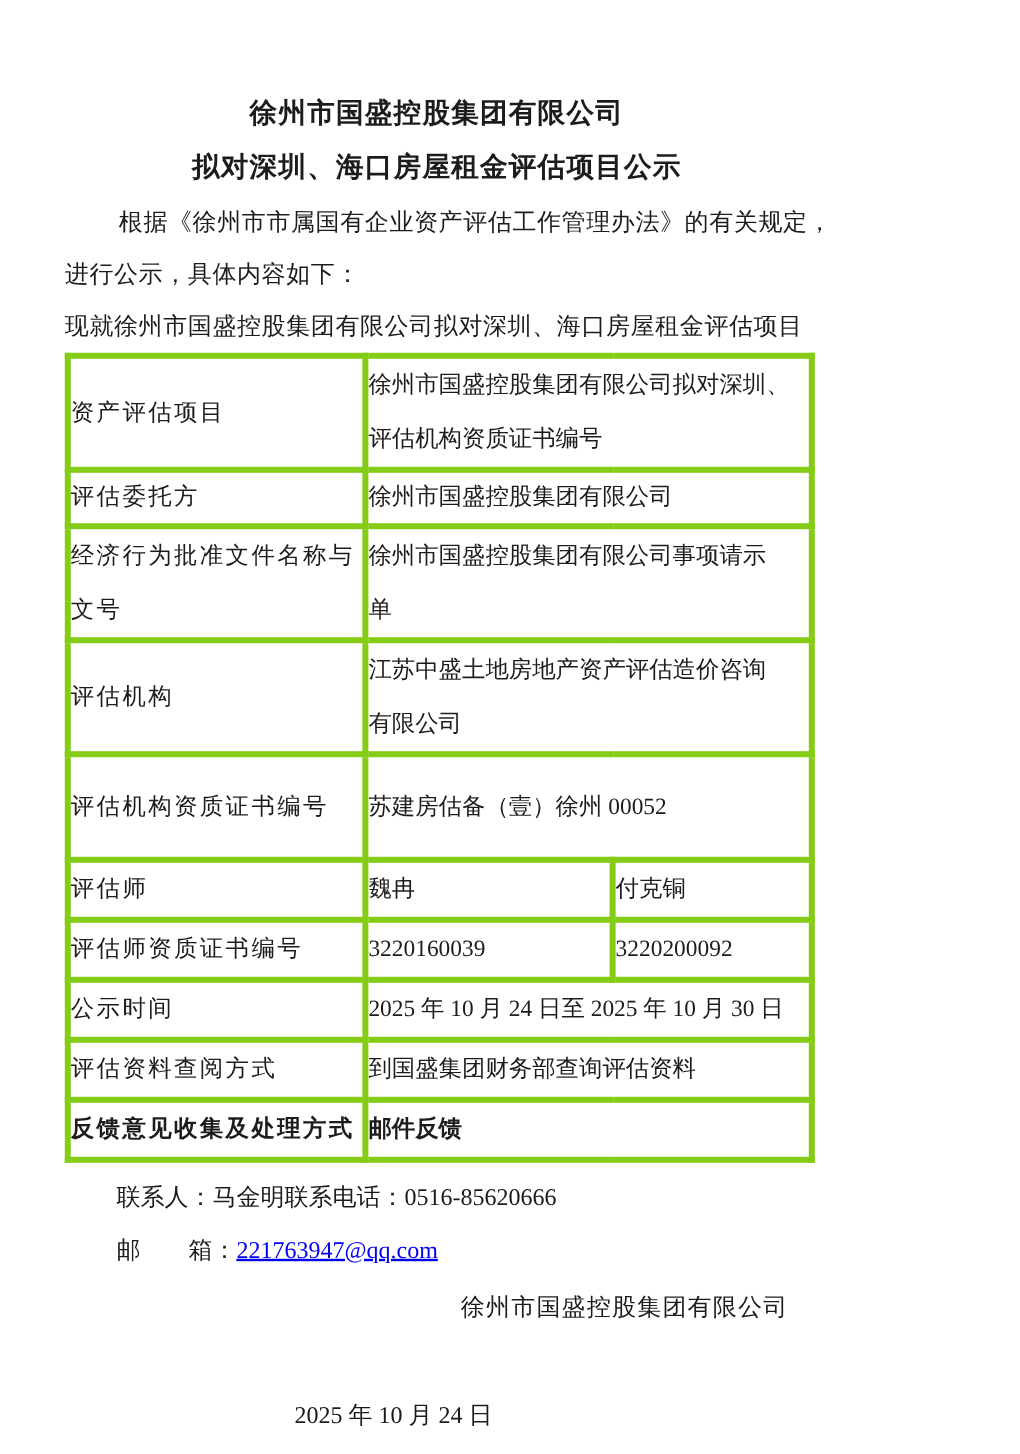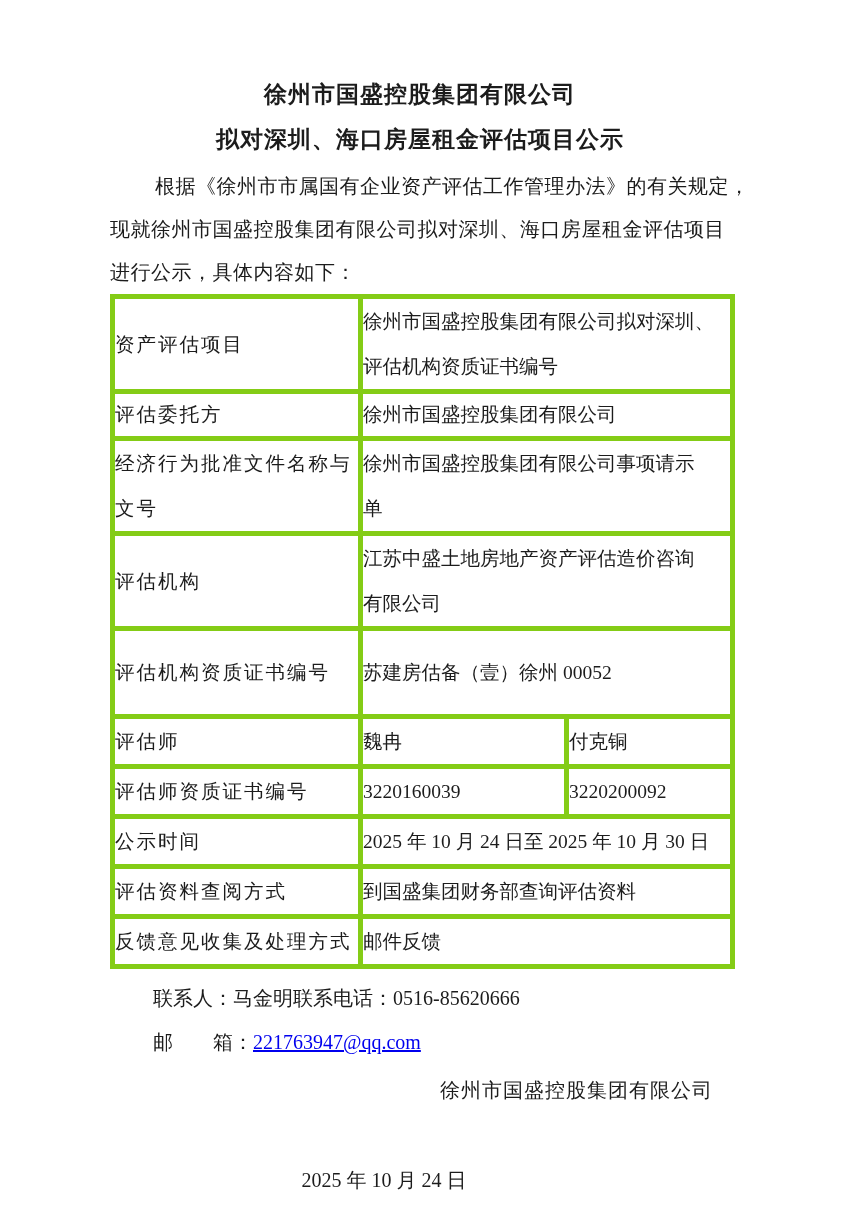--- a/index.html
+++ b/index.html
@@ -12,21 +12,21 @@
   .page {
     position: relative;
     width: 850px;
     height: 1212px;
     margin: 0 auto;
     background: #ffffff;
     overflow: hidden;
   }
   .content {
     width: 620px;
-    margin-left: 110px;
+    margin-left: 54px;
   }
   .title {
     text-align: center;
     font-weight: bold;
     font-size: 23px;
     line-height: 30px;
     letter-spacing: 1px;
   }
   .title1 { margin-top: 80px; }
   .title2 { margin-top: 15px; }
@@ -67,21 +67,21 @@
 
   .r1  { height: 91px; }
   .r2  { height: 42px; }
   .r3  { height: 82px; }
   .r4  { height: 92px; }
   .r5  { height: 88px; }
   .r6  { height: 45px; }
   .r7  { height: 45px; }
   .r8  { height: 45px; }
   .r9  { height: 45px; }
-  .r10 { height: 45px; }
+  .r10 { height: 45px; font-weight: bold; }
   .r2 td { line-height: 42px; }
 
   .footer-line {
     font-size: 20px;
     line-height: 26px;
     padding-left: 43px;
     white-space: nowrap;
   }
   .contact-line { margin-top: 16px; }
   .email-line { margin-top: 18px; }
@@ -106,22 +106,22 @@
 <body>
 
 <div class="page">
   <div class="content">
 
     <div class="title title1">徐州市国盛控股集团有限公司</div>
     <div class="title title2">拟对深圳、海口房屋租金评估项目公示</div>
 
     <div class="intro">
       <div class="line indent">根据《徐州市市属国有企业资产评估工作管理办法》的有关规定，</div>
+      <div class="line">进行公示，具体内容如下：</div>
       <div class="line">现就徐州市国盛控股集团有限公司拟对深圳、海口房屋租金评估项目</div>
-      <div class="line">进行公示，具体内容如下：</div>
     </div>
 
     <table class="notice">
       <colgroup>
         <col style="width:248px">
         <col style="width:206px">
         <col style="width:166px">
       </colgroup>
       <tbody>
         <tr class="r1">

